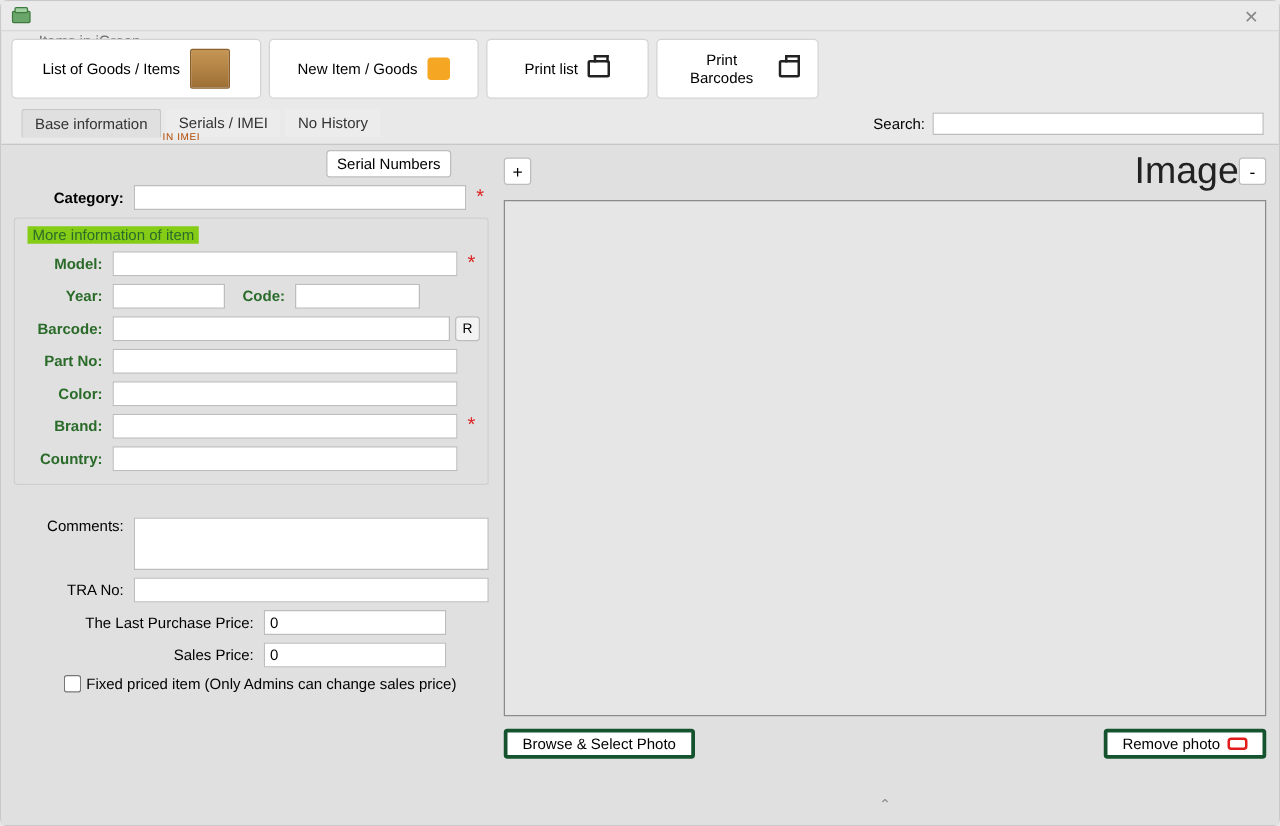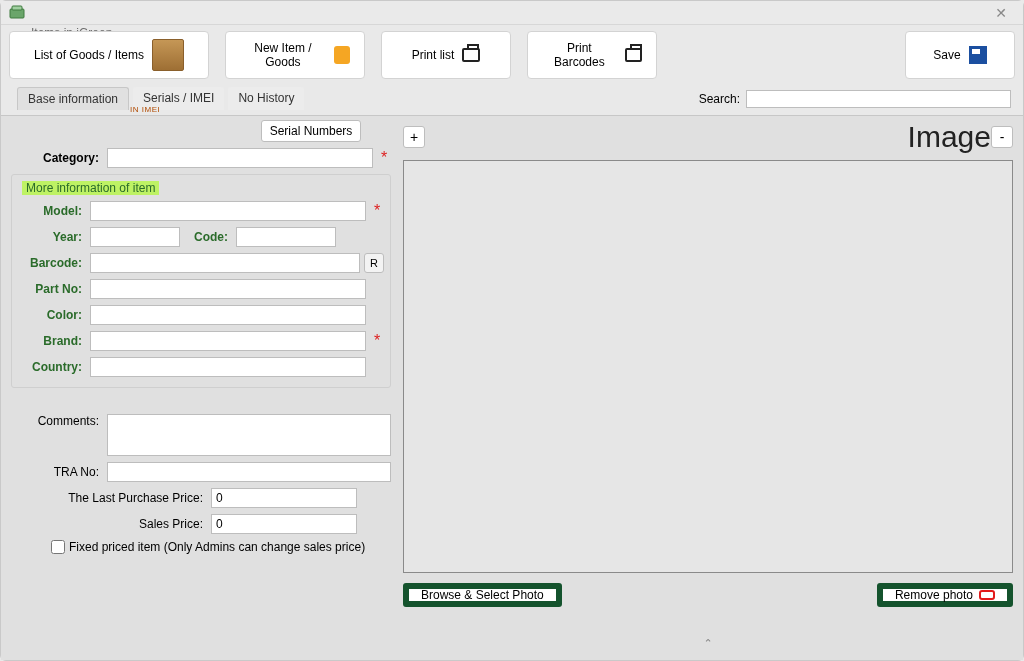--- a/index.html
+++ b/index.html
@@ -34,37 +34,37 @@
   margin-right: 6px;
 }
 .titlebar .title-text { flex: 1; font-size: 12px; margin-top: 40px; }
 .titlebar .close {
   width: 28px; text-align: center;
   color: #888; font-size: 14px; cursor: default;
 }
 .toolbar {
   display: flex;
   padding: 6px 8px 8px 8px;
-  gap: 16px;
+  gap: 6px;
 }
 .tool-btn {
   background: #fff;
   border: 1px solid #d3d3d3;
   border-radius: 4px;
   height: 48px;
   display: flex;
   align-items: center;
   justify-content: center;
   gap: 8px;
   padding: 0 14px;
   font-size: 12px;
   cursor: pointer;
 }
 .tool-btn.big1 { width: 200px; }
-.tool-btn.big2 { width: 140px; justify-content: space-between; }
+.tool-btn.big2 { width: 168px; }
 .tool-btn.mid  { width: 130px; }
 .tool-spacer { flex: 1; }
 .tool-save { width: 110px; }
 .icon-box {
   width: 32px; height: 32px;
   background: linear-gradient(#c59756,#9e6f34);
   border: 1px solid #8a5f2b;
   border-radius: 2px;
 }
 .icon-instock-sub {
@@ -178,21 +178,21 @@
 .fieldset-ish {
   border: 1px solid #cfcfcf;
   border-radius: 3px;
   padding: 6px 6px 4px 6px;
   margin-bottom: 12px;
 }
 .fieldset-title {
   color: #2a6b2a;
   font-size: 12px;
   margin: -14px 0 6px 4px;
-  background: #bef264;
+  background: #84cc16;
   display: inline-block;
   padding: 0 4px;
 }
 
 .r-btn {
   width: 20px; height: 20px;
   background: #f3f3f3;
   border: 1px solid #bdbdbd;
   border-radius: 3px;
   margin-left: 4px;
@@ -238,21 +238,21 @@
   background: #e6e6e6;
   min-height: 360px;
 }
 .img-foot {
   display: flex;
   justify-content: space-between;
   margin-top: 10px;
 }
 .foot-btn {
   background: #fff;
-  border: 6px solid #14532d;
+  border: 3px solid #14532d;
   border-radius: 3px;
   height: 24px;
   padding: 0 12px;
   font-size: 12px;
   display: flex;
   align-items: center;
   gap: 6px;
   cursor: pointer;
 }
 .red-pill {
@@ -296,24 +296,20 @@
     </button>
     <button class="tool-btn mid">
       <span>Print list</span>
       <span class="icon-printer"></span>
     </button>
     <button class="tool-btn mid">
       <span>Print Barcodes</span>
       <span class="icon-printer"></span>
     </button>
     <div class="tool-spacer"></div>
-    <button class="tool-btn tool-save">
-      <span>Save</span>
-      <span class="icon-save"></span>
-    </button>
   </div>
 
   <div class="searchrow">
     <div class="tabs">
       <div class="tab active">Base information</div>
       <div class="tab">Serials / IMEI</div>
       <div class="tab">No History</div>
     </div>
     <div class="sp"></div>
     <label>Search:</label>

